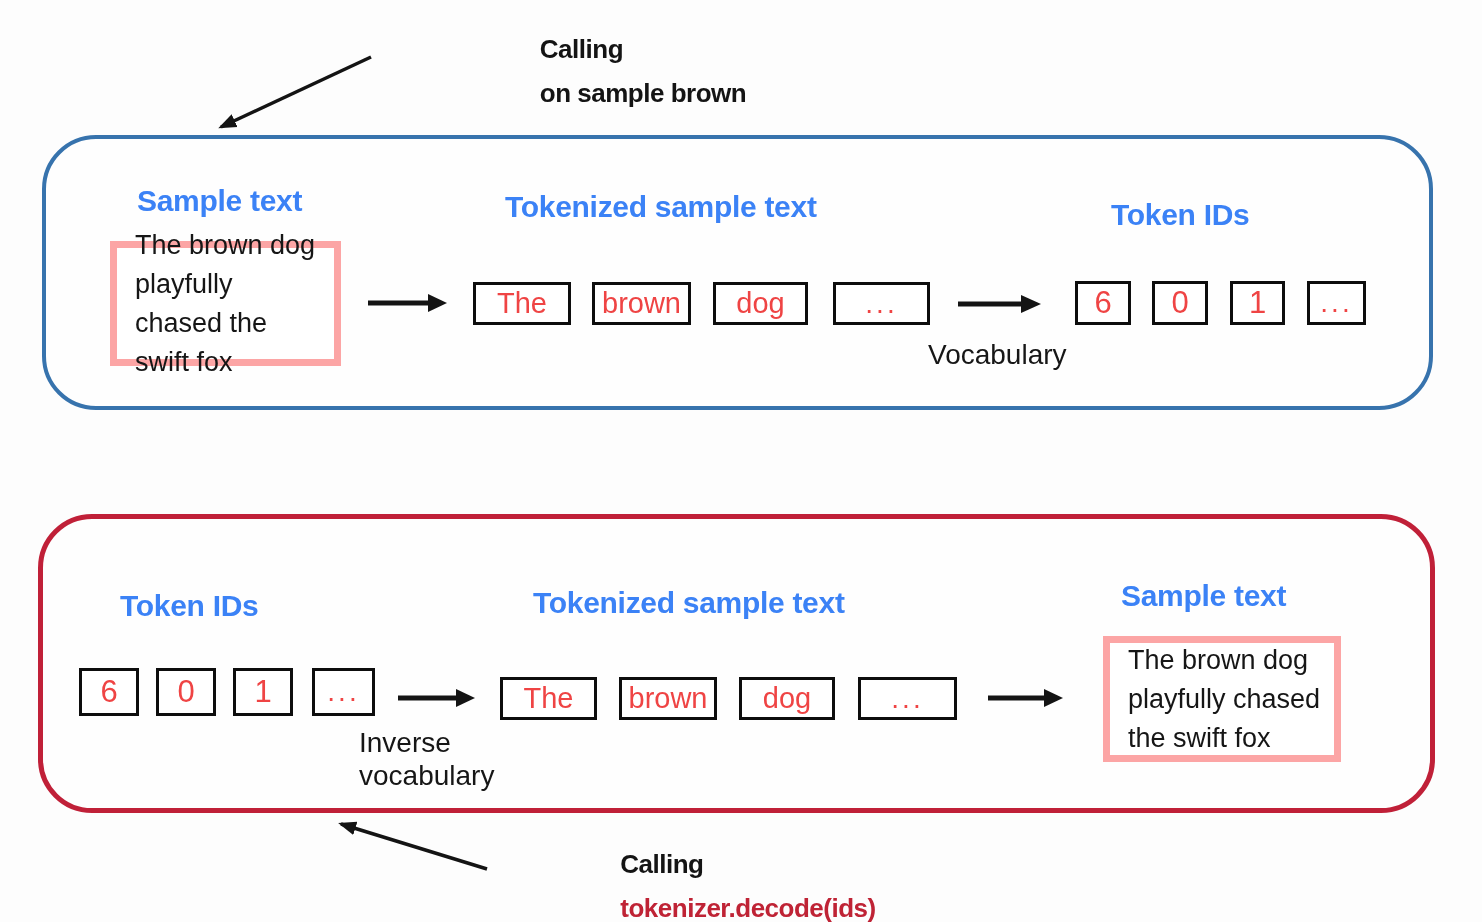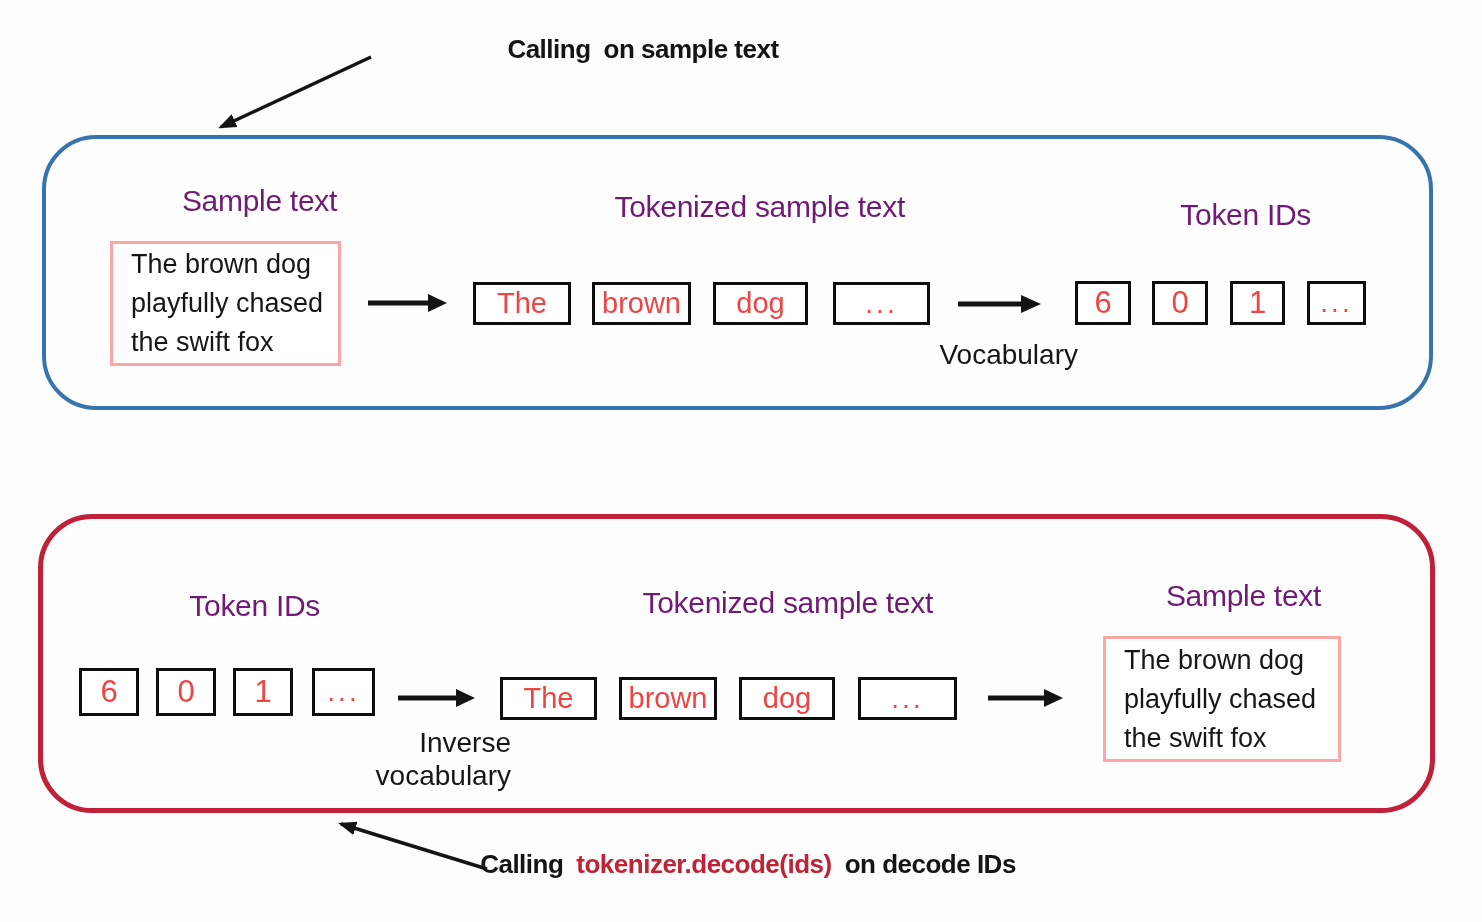--- a/index.html
+++ b/index.html
@@ -23,45 +23,46 @@
   .annot{
     position:absolute;
     display:flex;
     align-items:baseline;
     gap:13px;
     white-space:nowrap;
     transform:translateX(-50%);
     font-weight:bold;
     font-size:26px;
     letter-spacing:-0.5px;
+    flex-direction:column;
   }
   .annot .code-encode{color:var(--encode-code);}
   .annot .code-decode{color:var(--decode-code);}
 
   
   .panel{
     position:absolute;
     background:#fefefe;
     border-radius:54px;
   }
   .panel.encode{border:4.5px solid var(--encode-border);}
   .panel.decode{border:5px solid var(--decode-border);}
 
   .heading{
     position:absolute;
-    text-align:right;
-    font-weight:normal;
+    text-align:left;
+    font-weight:bold;
     font-size:30px;
     letter-spacing:-0.3px;
-    color:#701a75;
+    color:#3b82f6;
   }
 
   .textbox{
     position:absolute;
-    border:3px solid #fca5a5;
+    border:7px solid #fca5a5;
     background:#fff;
     font-size:27px;
     line-height:39px;
     padding:4px 7px 4px 18px;
     display:flex;
     align-items:center;
     color:#161616;
   }
 
   .cell{
@@ -73,35 +74,35 @@
     justify-content:center;
     font-size:29px;
     color:#ef4444;
   }
   .cell.id{font-size:31px;}
   .cell.dots{letter-spacing:3px;font-size:28px;}
 
   .flow-label{
     position:absolute;
     font-size:28px;
-    text-align:right;
+    text-align:left;
     line-height:33px;
     color:#161616;
   }
 
   svg.arrow{position:absolute;overflow:visible;}
   svg.arrow line{stroke:var(--ink);}
   svg.arrow polygon,svg.arrow path{fill:var(--ink);}
 </style>
 </head>
 <body>
 
 <div class="annot" style="left:643px;top:34px;">
   <span>Calling</span>
-  <span>on sample text</span>
+  <span>on sample brown</span>
 </div>
 
 <svg class="arrow" style="left:200px;top:45px;" width="190" height="100" viewBox="0 0 190 100">
   <defs>
     <marker id="head-d1" markerWidth="22" markerHeight="20" refX="15" refY="10" orient="auto" markerUnits="userSpaceOnUse">
       <path d="M0,3 L18,10 L0,17 z"></path>
     </marker>
   </defs>
   <line x1="171" y1="12" x2="21" y2="82" stroke-width="3.5" marker-end="url(#head-d1)"></line>
 </svg>

